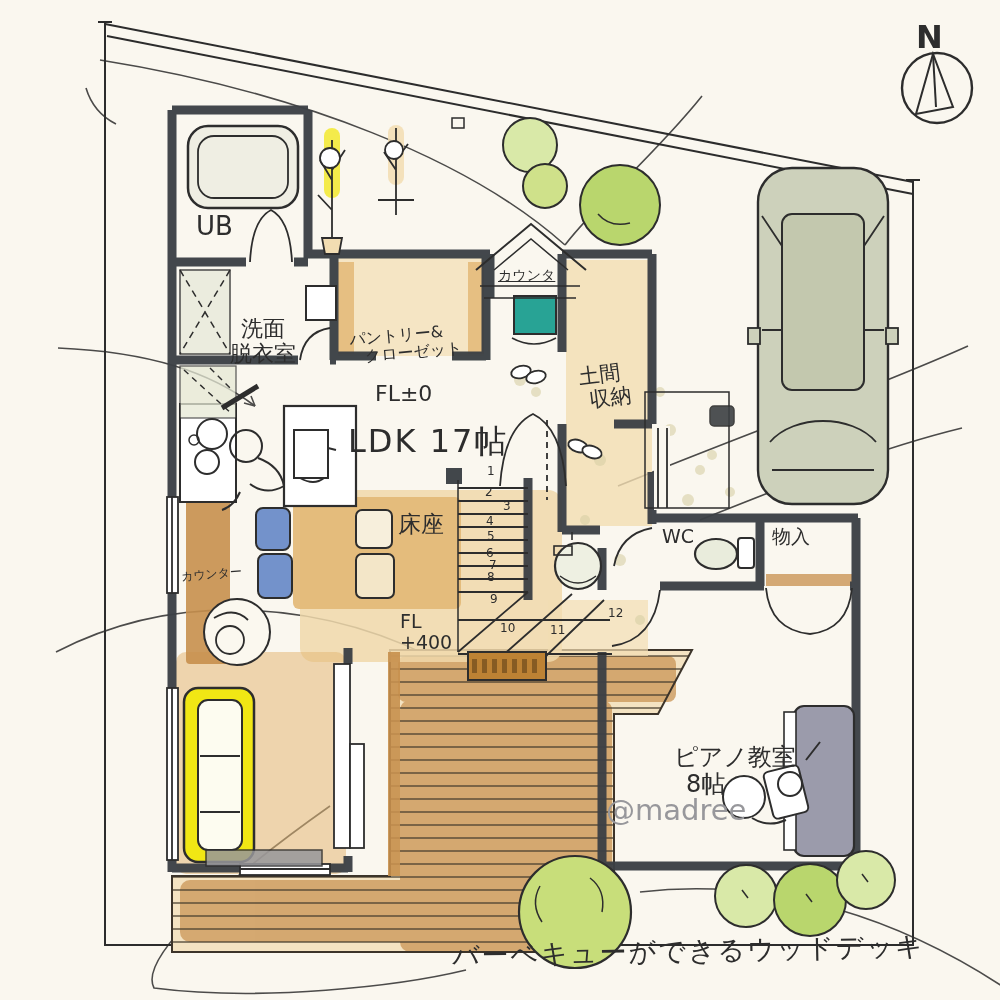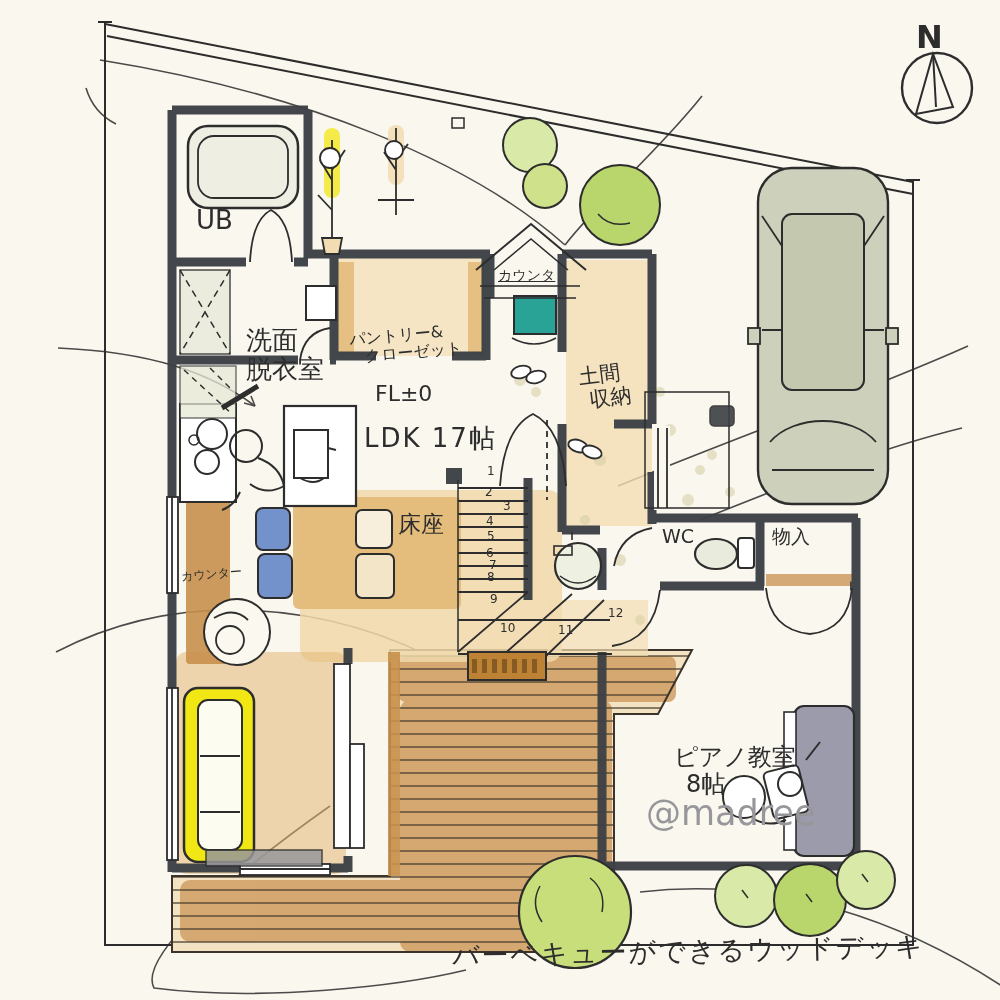--- a/index.html
+++ b/index.html
@@ -267,65 +267,68 @@
         <circle cx="937" cy="88" r="35"></circle>
         <path d="M933,54 L916,114 L953,107 Z" stroke-width="2"></path>
         <path d="M933,54 L936,107" stroke-width="2"></path>
       </g>
     </g>
   </svg>
 
   <div class="layer">
     <div class="lbl" style="left:916px;top:20px;font-size:32px;font-weight:bold;">N</div>
 
-    <div class="lbl" style="left:196px;top:206px;font-size:26px;">UB</div>
-
-    <div class="lbl" style="left:246px;top:268px;font-size:26px;">
+    <div class="lbl" style="left:196px;top:212px;font-size:26px;">UB</div>
+
+    <div class="lbl" style="left:230px;top:268px;font-size:22px;text-align:center;">
       <span>洗面</span><span>脱衣室</span>
     </div>
 
     <div class="lbl rot-m5" style="left:350px;top:290px;font-size:16px;">
       <span>パントリー&amp;</span><span style="padding-left:14px;">クローゼット</span>
     </div>
 
     <div class="lbl" style="left:498px;top:268px;font-size:14px;text-decoration:underline;">カウンタ</div>
 
     <div class="lbl rot-m7" style="left:580px;top:316px;font-size:21px;">
       <span>土間</span><span style="padding-left:8px;">収納</span>
     </div>
 
     <div class="lbl" style="left:375px;top:382px;font-size:22px;">FL±0</div>
 
-    <div class="lbl" style="left:364px;top:424px;font-size:26px;letter-spacing:2px;">LDK 17帖</div>
+    <div class="lbl" style="left:348px;top:424px;font-size:32px;letter-spacing:2px;">LDK 17帖</div>
 
     <div class="lbl" style="left:398px;top:512px;font-size:23px;">床座</div>
 
+    <div class="lbl" style="left:400px;top:568px;font-size:19px;">
+      <span>FL</span><span>+400</span>
+    </div>
 
     <div class="lbl rot-m5" style="left:181px;top:568px;font-size:12px;">カウンター</div>
 
     <div class="lbl" style="left:662px;top:526px;font-size:19px;">WC</div>
 
     <div class="lbl" style="left:772px;top:526px;font-size:19px;text-align:right;">物入</div>
 
     <div class="lbl" style="left:674px;top:690px;font-size:24px;">
       <span>ピアノ教室</span><span style="padding-left:12px;">8帖</span>
     </div>
 
-    <div class="lbl" style="left:606px;top:794px;font-size:35px;color:var(--gray);font-weight:500;padding-left:40px;">@madree</div>
+    <div class="lbl" style="left:606px;top:794px;font-size:29px;color:var(--gray);font-weight:500;">@madree</div>
 
     <div class="lbl rot-m1" style="left:452px;top:936px;font-size:27px;letter-spacing:2px;">バーベキューができるウッドデッキ</div>
 
     <div>
       <span class="sn" style="left:487px;top:464px;">1</span>
       <span class="sn" style="left:485px;top:485px;">2</span>
       <span class="sn" style="left:503px;top:499px;">3</span>
       <span class="sn" style="left:486px;top:514px;">4</span>
       <span class="sn" style="left:487px;top:529px;">5</span>
       <span class="sn" style="left:486px;top:546px;">6</span>
       <span class="sn" style="left:489px;top:558px;">7</span>
       <span class="sn" style="left:487px;top:570px;">8</span>
       <span class="sn" style="left:490px;top:592px;">9</span>
       <span class="sn" style="left:500px;top:621px;">10</span>
-      <span class="sn" style="left:550px;top:623px;margin-left:8px;">11</span>
+      <span class="sn" style="left:550px;top:623px;">11</span>
       <span class="sn" style="left:608px;top:606px;text-align:right;">12</span>
     </div>
   </div>
 </div>
 
 </body></html>

